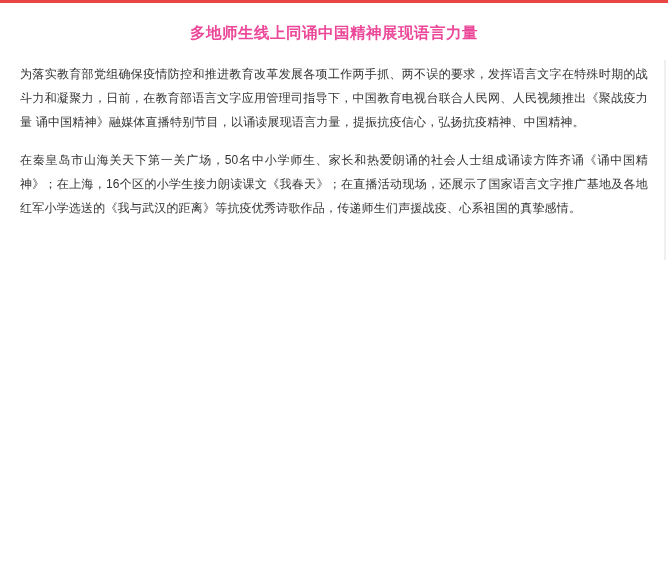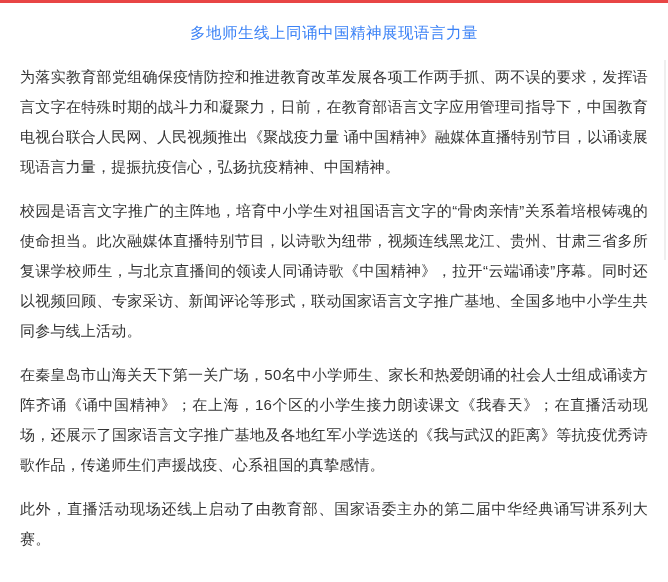--- a/index.html
+++ b/index.html
@@ -32,29 +32,29 @@
     position: absolute;
     left: 0;
     top: 3px;
     width: 668px;
     height: 579px;
     box-sizing: border-box;
     padding: 18px 20px 0 20px;
   }
   .doc-title {
     font-size: 15.5px;
-    font-weight: normal;
-    color: #3b82f6;
+    font-weight: bold;
+    color: #ec4899;
     text-align: center;
     letter-spacing: 0.5px;
     line-height: 1.5;
     margin: 0 0 18px 0;
   }
   .para {
-    font-size: 15px;
+    font-size: 12px;
     color: #333333;
     line-height: 2.0;
     margin: 0 0 14px 0;
     text-align: justify;
     text-justify: inter-ideograph;
     letter-spacing: 0.2px;
   }
   .para:last-child {
     margin-bottom: 0;
   }
@@ -72,21 +72,19 @@
 
 <div class="page">
 
   <div class="rule-top"></div>
 
   <div class="content">
 
     <h1 class="doc-title">多地师生线上同诵中国精神展现语言力量</h1>
 
     <p class="para">为落实教育部党组确保疫情防控和推进教育改革发展各项工作两手抓、两不误的要求，发挥语言文字在特殊时期的战斗力和凝聚力，日前，在教育部语言文字应用管理司指导下，中国教育电视台联合人民网、人民视频推出《聚战疫力量 诵中国精神》融媒体直播特别节目，以诵读展现语言力量，提振抗疫信心，弘扬抗疫精神、中国精神。</p>
-    <p class="para">校园是语言文字推广的主阵地，培育中小学生对祖国语言文字的“骨肉亲情”关系着培根铸魂的使命担当。此次融媒体直播特别节目，以诗歌为纽带，视频连线黑龙江、贵州、甘肃三省多所复课学校师生，与北京直播间的领读人同诵诗歌《中国精神》，拉开“云端诵读”序幕。同时还以视频回顾、专家采访、新闻评论等形式，联动国家语言文字推广基地、全国多地中小学生共同参与线上活动。</p>
     <p class="para">在秦皇岛市山海关天下第一关广场，50名中小学师生、家长和热爱朗诵的社会人士组成诵读方阵齐诵《诵中国精神》；在上海，16个区的小学生接力朗读课文《我春天》；在直播活动现场，还展示了国家语言文字推广基地及各地红军小学选送的《我与武汉的距离》等抗疫优秀诗歌作品，传递师生们声援战疫、心系祖国的真挚感情。</p>
-    <p class="para">此外，直播活动现场还线上启动了由教育部、国家语委主办的第二届中华经典诵写讲系列大赛。</p>
 
   </div>
 
   <div class="edge-mark"></div>
 
 </div>
 
 </body></html>

